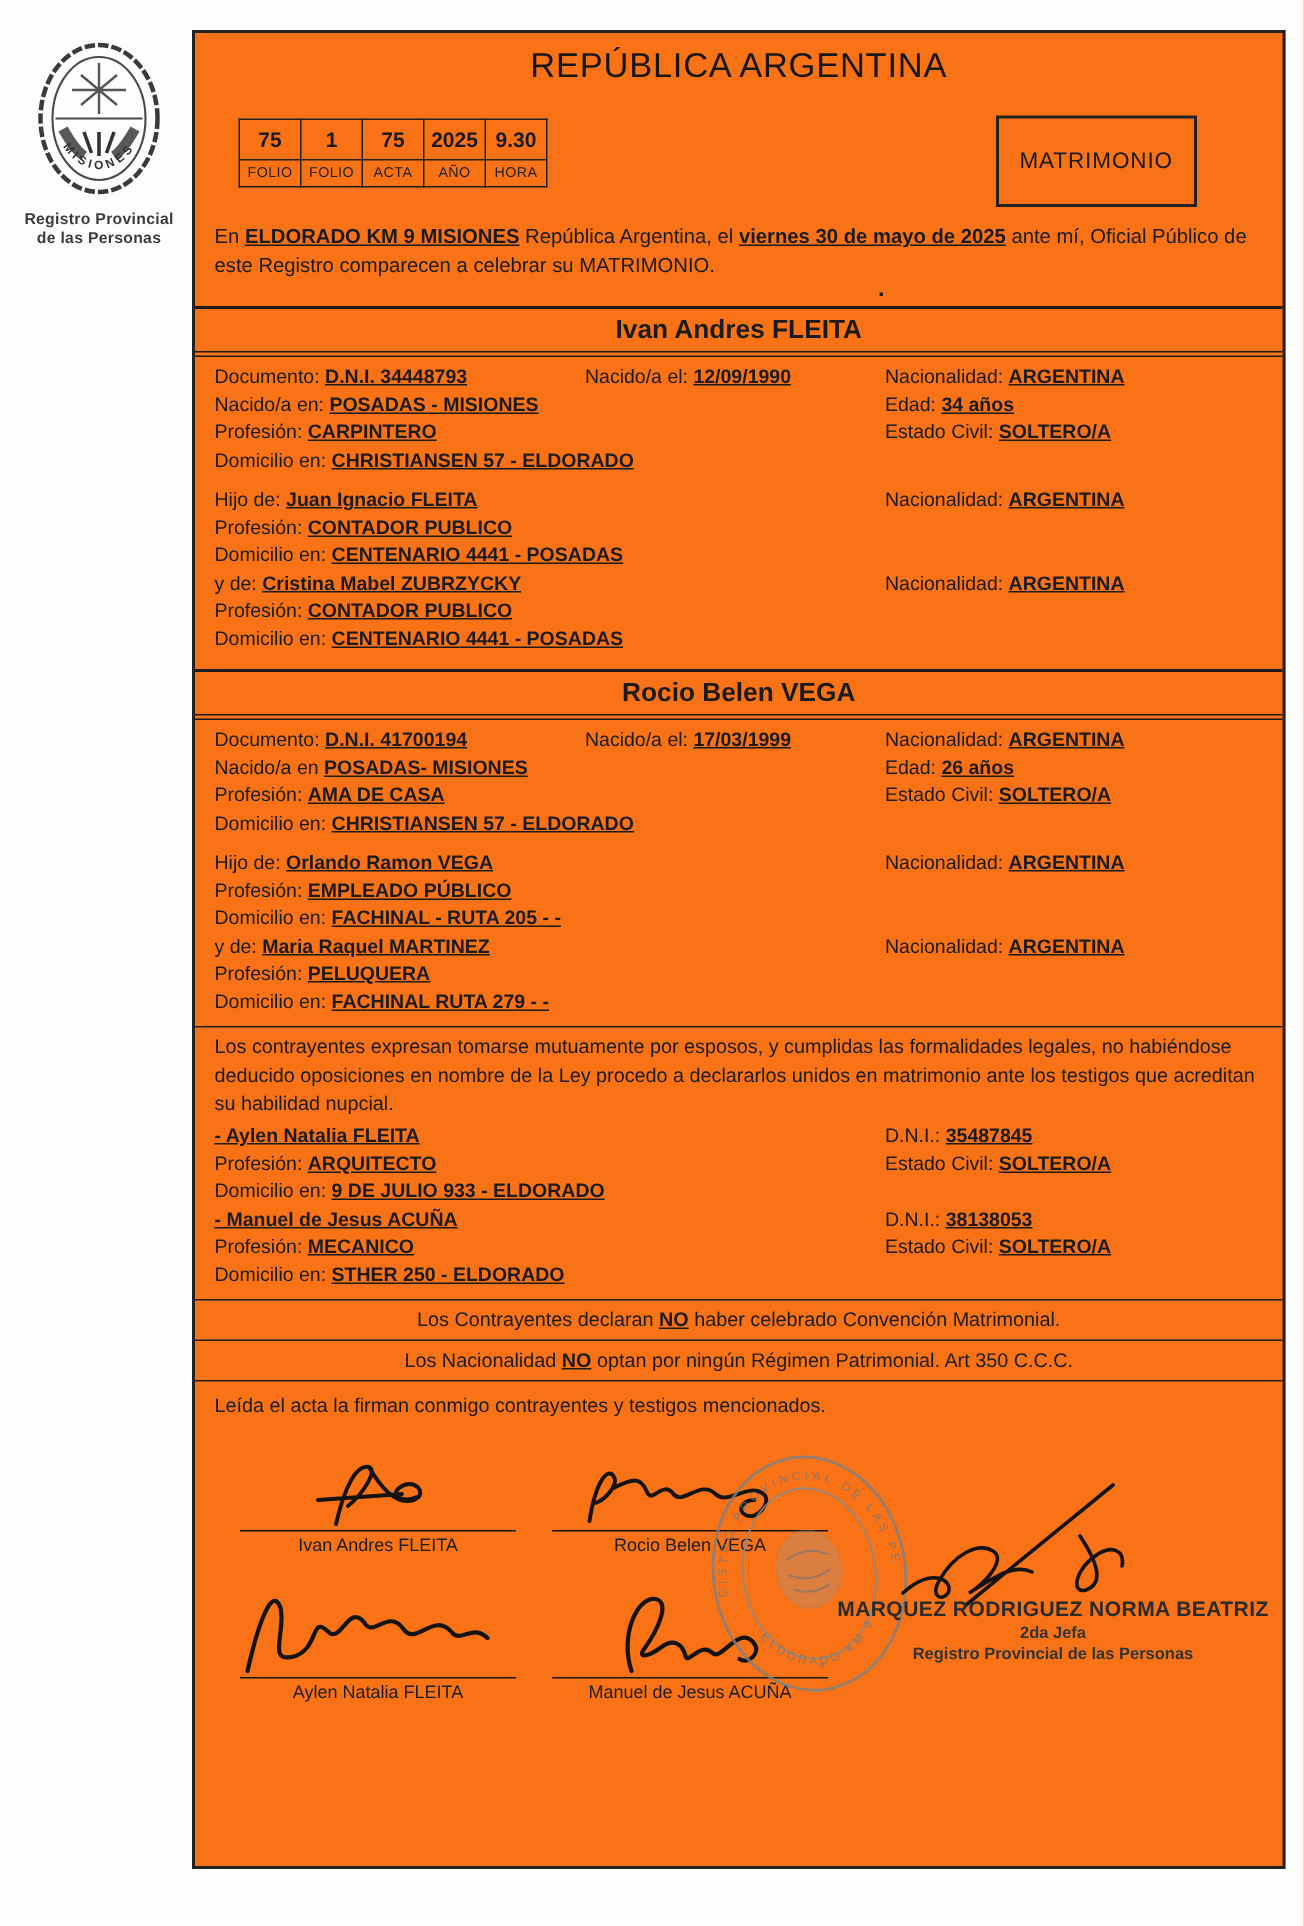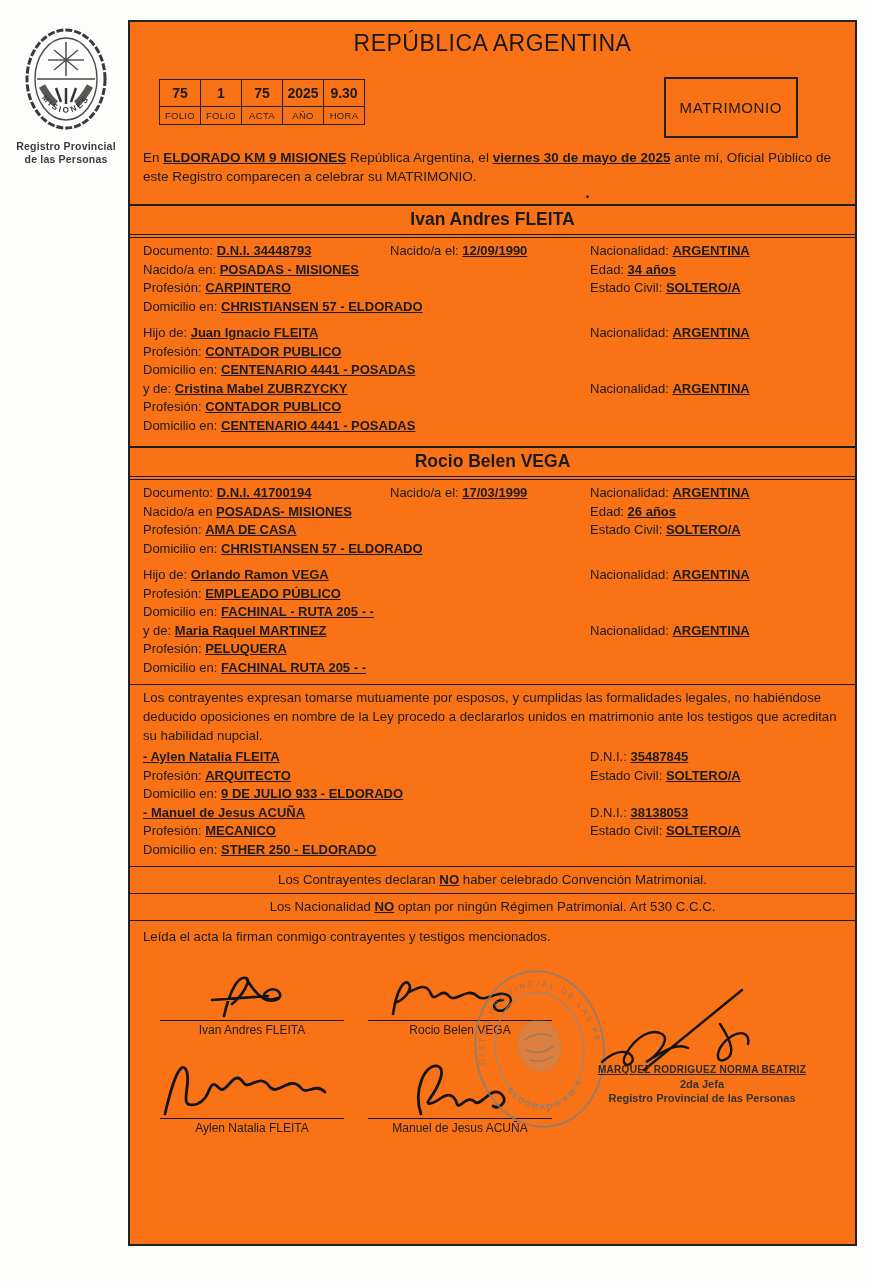--- a/index.html
+++ b/index.html
@@ -62,21 +62,21 @@
   .sig-area { position:relative; height:300px; margin-top:6px; }
   .sig { position:absolute; width:200px; text-align:center; }
   .sig svg { display:block; margin:0 auto -2px; }
   .sig-line { border-top:1.5px solid #141414; width:92%; margin:0 auto; }
   .sig-name { font-size:12px; margin-top:2px; color:#1d1d1d; }
 
   .stamp { position:absolute; left:340px; top:10px; opacity:.8; transform:rotate(-8deg); }
 
   .official { position:absolute; left:428px; top:30px; width:288px; text-align:center; }
   .official svg { display:block; margin:0 auto -20px; }
-  .off-name { font-size:10px; font-weight:700; color:#2b2b2b; letter-spacing:.3px;text-decoration:underline; }
+  .off-name { font-size:14px; font-weight:700; color:#2b2b2b; letter-spacing:.3px; }
   .off-role { font-size:11px; margin-top:3px; color:#333; font-weight:700; }
   .off-office { font-size:11px; margin-top:2px; color:#333; font-weight:700; }
 </style>
 </head>
 <body>
 
 <div class="page">
 
   <div class="margin-seal">
     <svg width="92" height="110" viewBox="0 0 92 110">
@@ -186,21 +186,21 @@
             <span class="g1"><span class="lbl">Hijo de:</span> <span class="val">Orlando Ramon VEGA</span></span>
             <span class="g2"><span class="lbl">Nacionalidad:</span> <span class="val">ARGENTINA</span></span>
           </div>
           <div><span class="lbl">Profesión:</span> <span class="val">EMPLEADO PÚBLICO</span></div>
           <div><span class="lbl">Domicilio en:</span> <span class="val">FACHINAL - RUTA 205 - -</span></div>
           <div class="r">
             <span class="g1"><span class="lbl">y de:</span> <span class="val">Maria Raquel MARTINEZ</span></span>
             <span class="g2"><span class="lbl">Nacionalidad:</span> <span class="val">ARGENTINA</span></span>
           </div>
           <div><span class="lbl">Profesión:</span> <span class="val">PELUQUERA</span></div>
-          <div><span class="lbl">Domicilio en:</span> <span class="val">FACHINAL RUTA 205 - -</span></div>
+          <div><span class="lbl">Domicilio en:</span> <span class="val">FACHINAL RUTA 279 - -</span></div>
         </div>
       </div>
     </section>
 
     <div class="hr"></div>
     <section>
       <p class="para px">Los contrayentes expresan tomarse mutuamente por esposos, y cumplidas las formalidades legales, no habiéndose deducido oposiciones en nombre de la Ley procedo a declararlos unidos en matrimonio ante los testigos que acreditan su habilidad nupcial.</p>
       <div class="rows px" style="padding-top:1px;">
         <div class="r">
           <span class="g1 val">- Aylen Natalia FLEITA</span>
@@ -219,21 +219,21 @@
           <span class="g1"><span class="lbl">Profesión:</span> <span class="val">MECANICO</span></span>
           <span class="g2"><span class="lbl">Estado Civil:</span> <span class="val">SOLTERO/A</span></span>
         </div>
         <div><span class="lbl">Domicilio en:</span> <span class="val">STHER 250 - ELDORADO</span></div>
       </div>
     </section>
 
     <div class="hr"></div>
     <p class="decl px"><span class="lbl">Los Contrayentes declaran </span><span class="val">NO</span><span class="lbl"> haber celebrado Convención Matrimonial.</span></p>
     <div class="hr"></div>
-    <p class="decl px"><span class="lbl">Los Nacionalidad </span><span class="val">NO</span><span class="lbl"> optan por ningún Régimen Patrimonial. Art 530 C.C.C.</span></p>
+    <p class="decl px"><span class="lbl">Los Nacionalidad </span><span class="val">NO</span><span class="lbl"> optan por ningún Régimen Patrimonial. Art 350 C.C.C.</span></p>
     <div class="hr"></div>
     <p class="closing px">Leída el acta la firman conmigo contrayentes y testigos mencionados.</p>
 
     <div class="sig-area px">
 
       <div class="sig" style="left:22px; top:16px;">
         <svg width="160" height="52" viewBox="0 0 160 52">
           <path d="M52,46 C58,20 66,6 74,8 C80,10 70,26 60,34 M40,30 L96,26 M74,8 C82,22 92,34 104,30 C114,26 104,14 94,22 C88,27 96,32 106,28" fill="none" stroke="#141414" stroke-width="2.6" stroke-linecap="round"></path>
         </svg>
         <div class="sig-line"></div>

